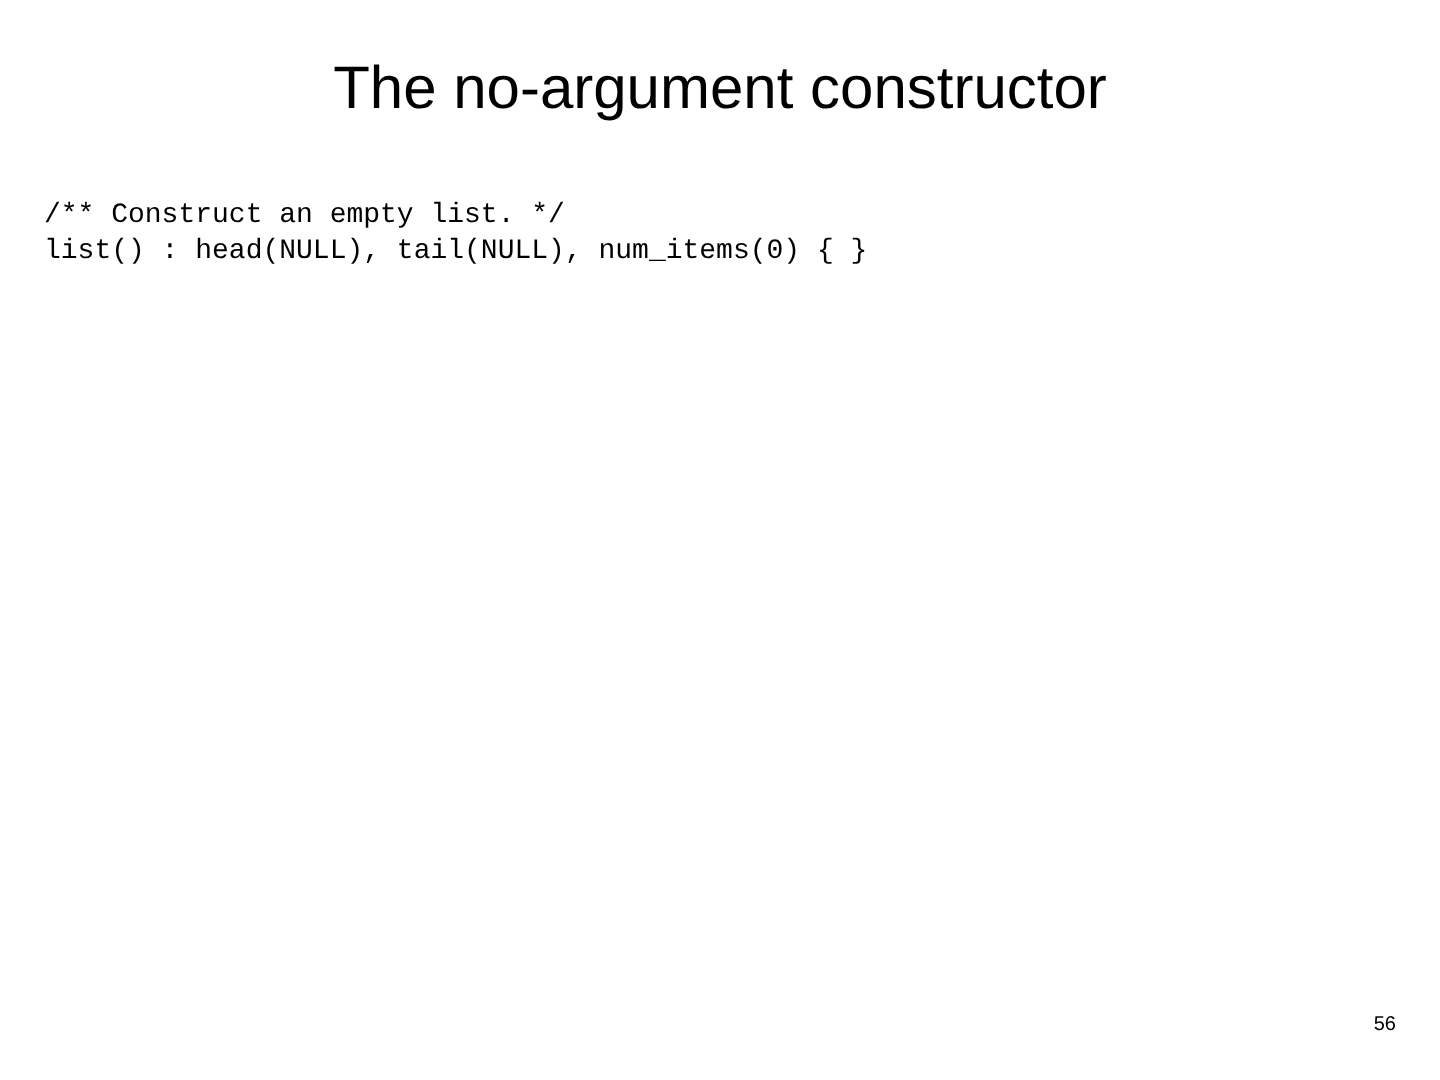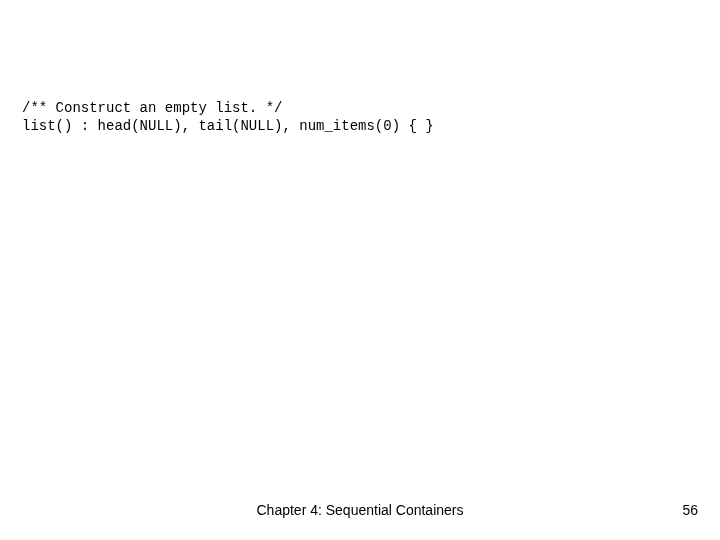--- a/index.html
+++ b/index.html
@@ -44,26 +44,26 @@
     bottom: 22px;
     left: 0;
     width: 720px;
     text-align: center;
     font-size: 14px;
   }
   .footer-right {
     position: absolute;
     bottom: 22px;
     right: 22px;
-    font-size: 14px;
+    font-size: 10px;
   }
 </style>
 </head>
 <body>
 
 <div class="slide">
+  <div class="title">The no-argument constructor</div>
 
   <div class="code-block"><span>/** Construct an empty list. */</span>
 <span>list() : head(NULL), tail(NULL), num_items(0) { }</span></div>
 
-  <div class="footer-center">Chapter 4: Sequential Containers</div>
   <div class="footer-right">56</div>
 </div>
 
 </body></html>

